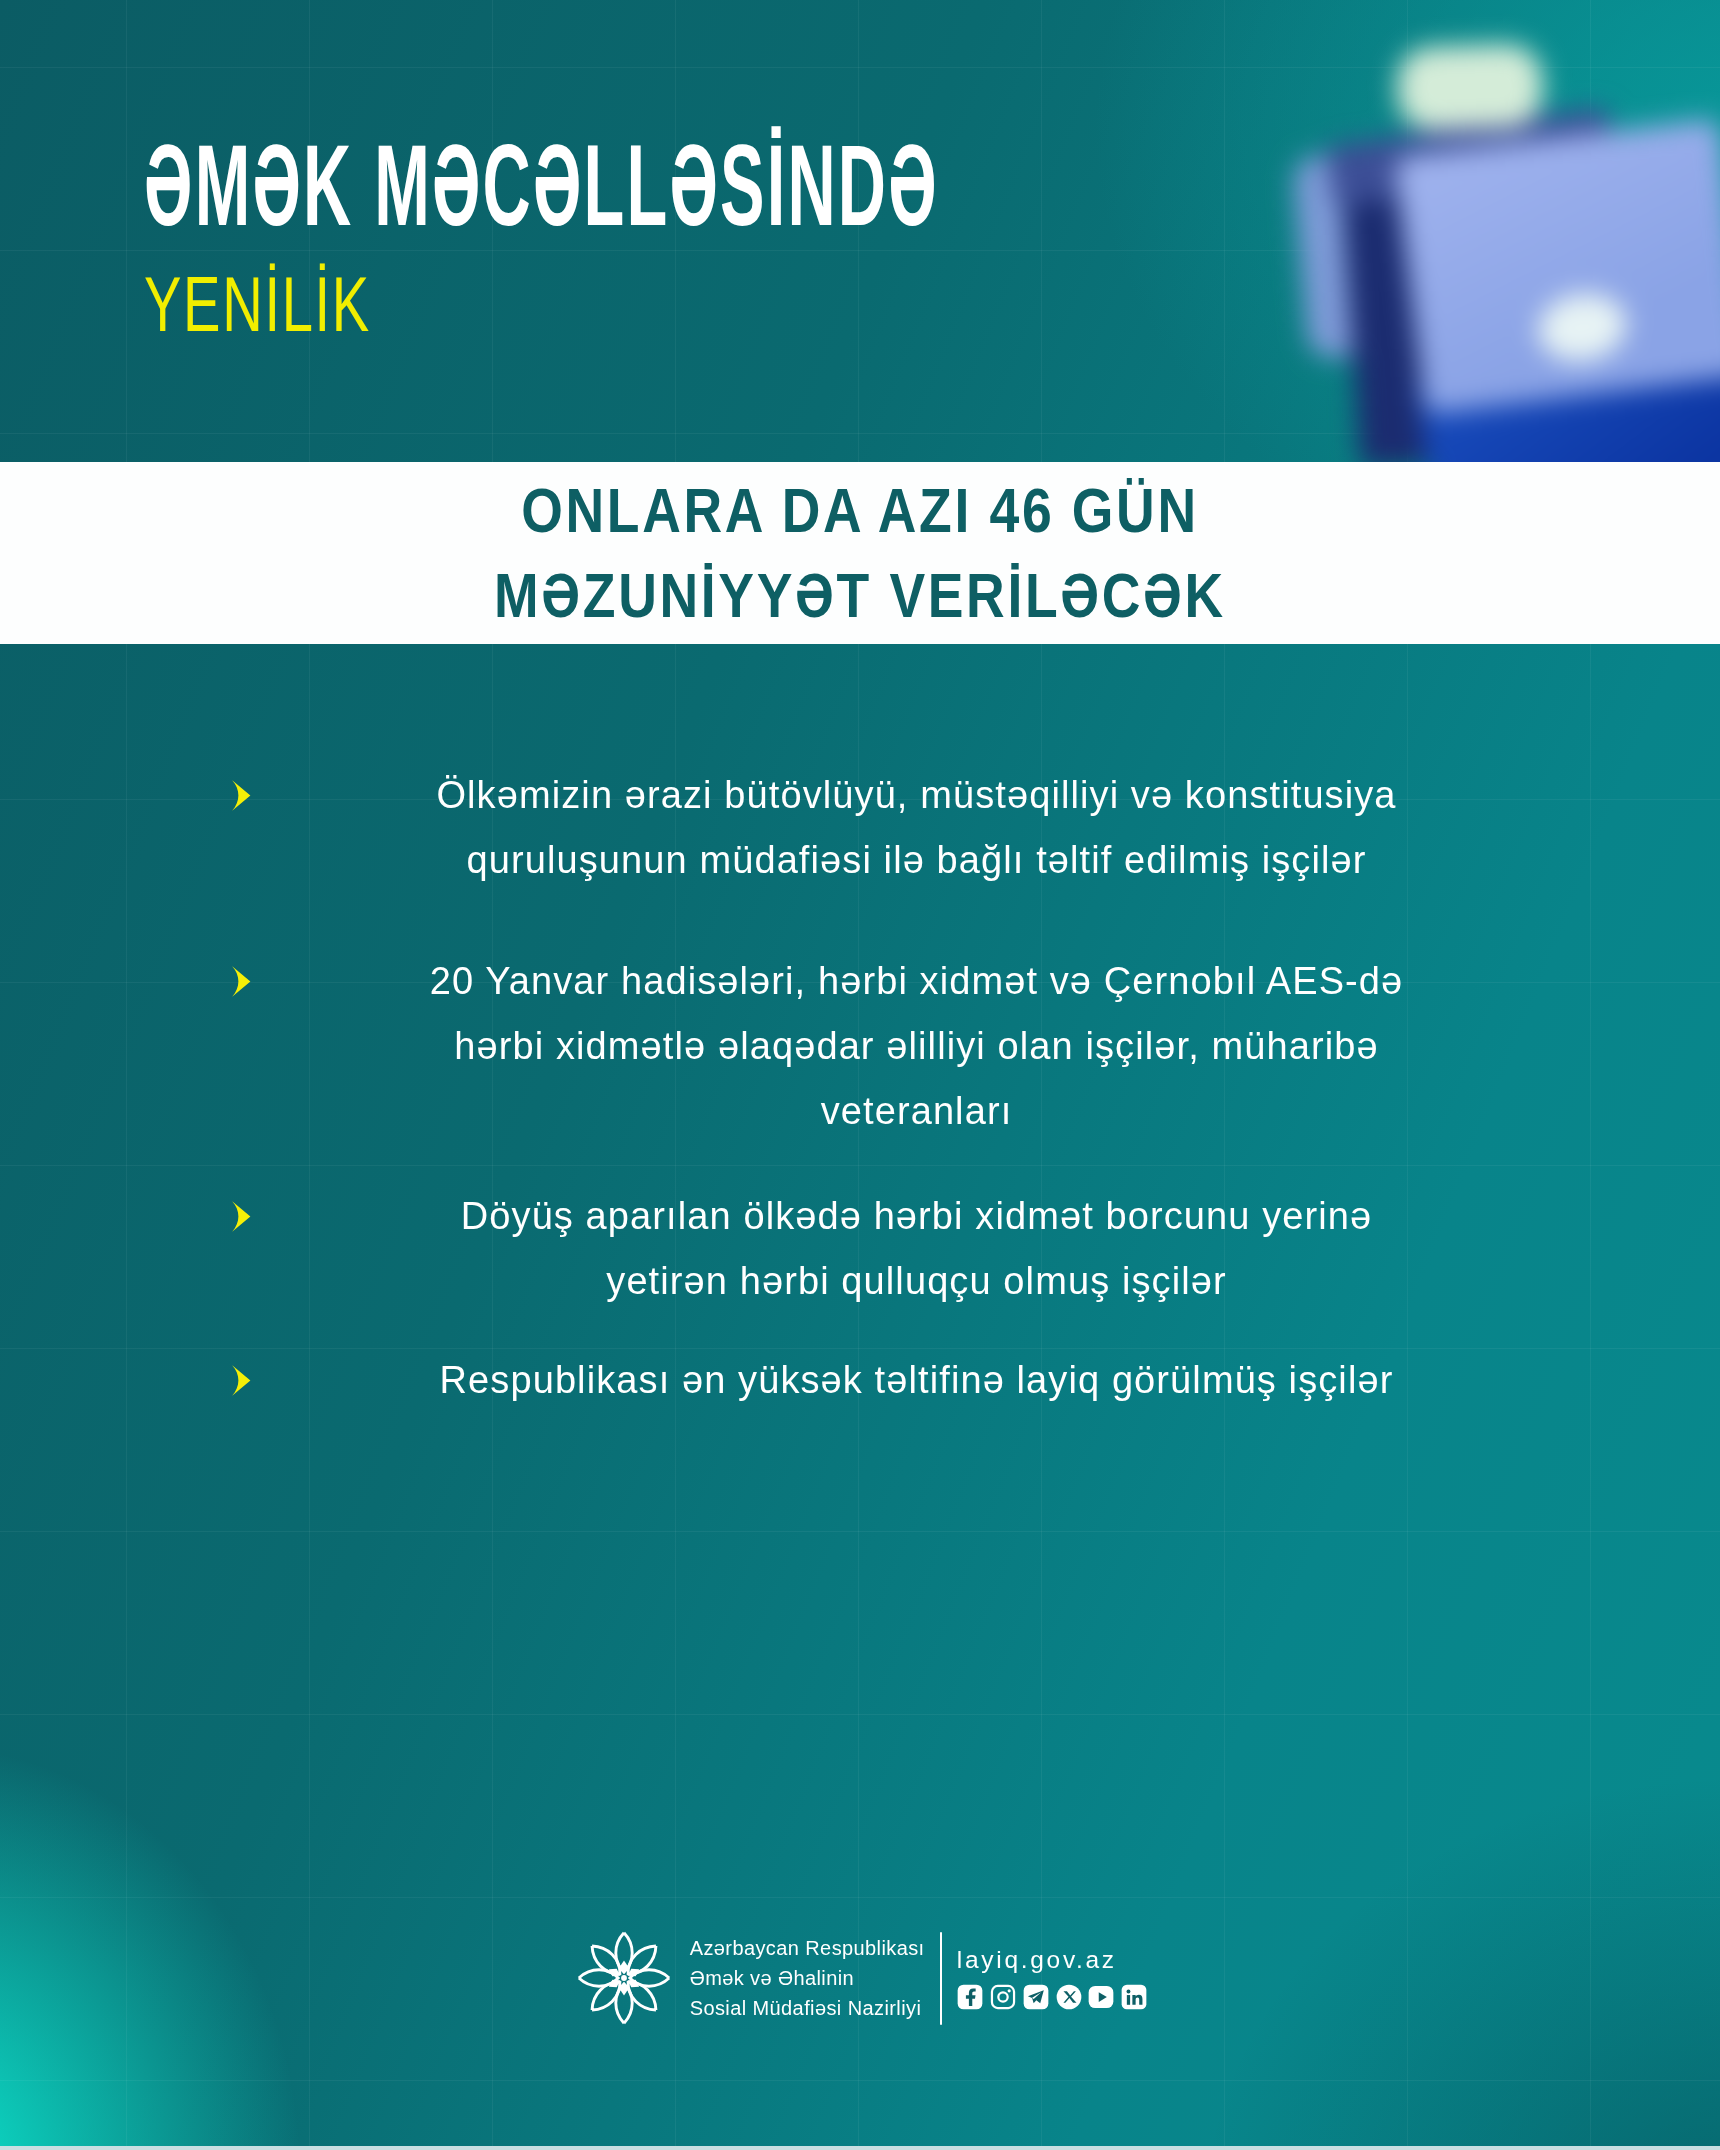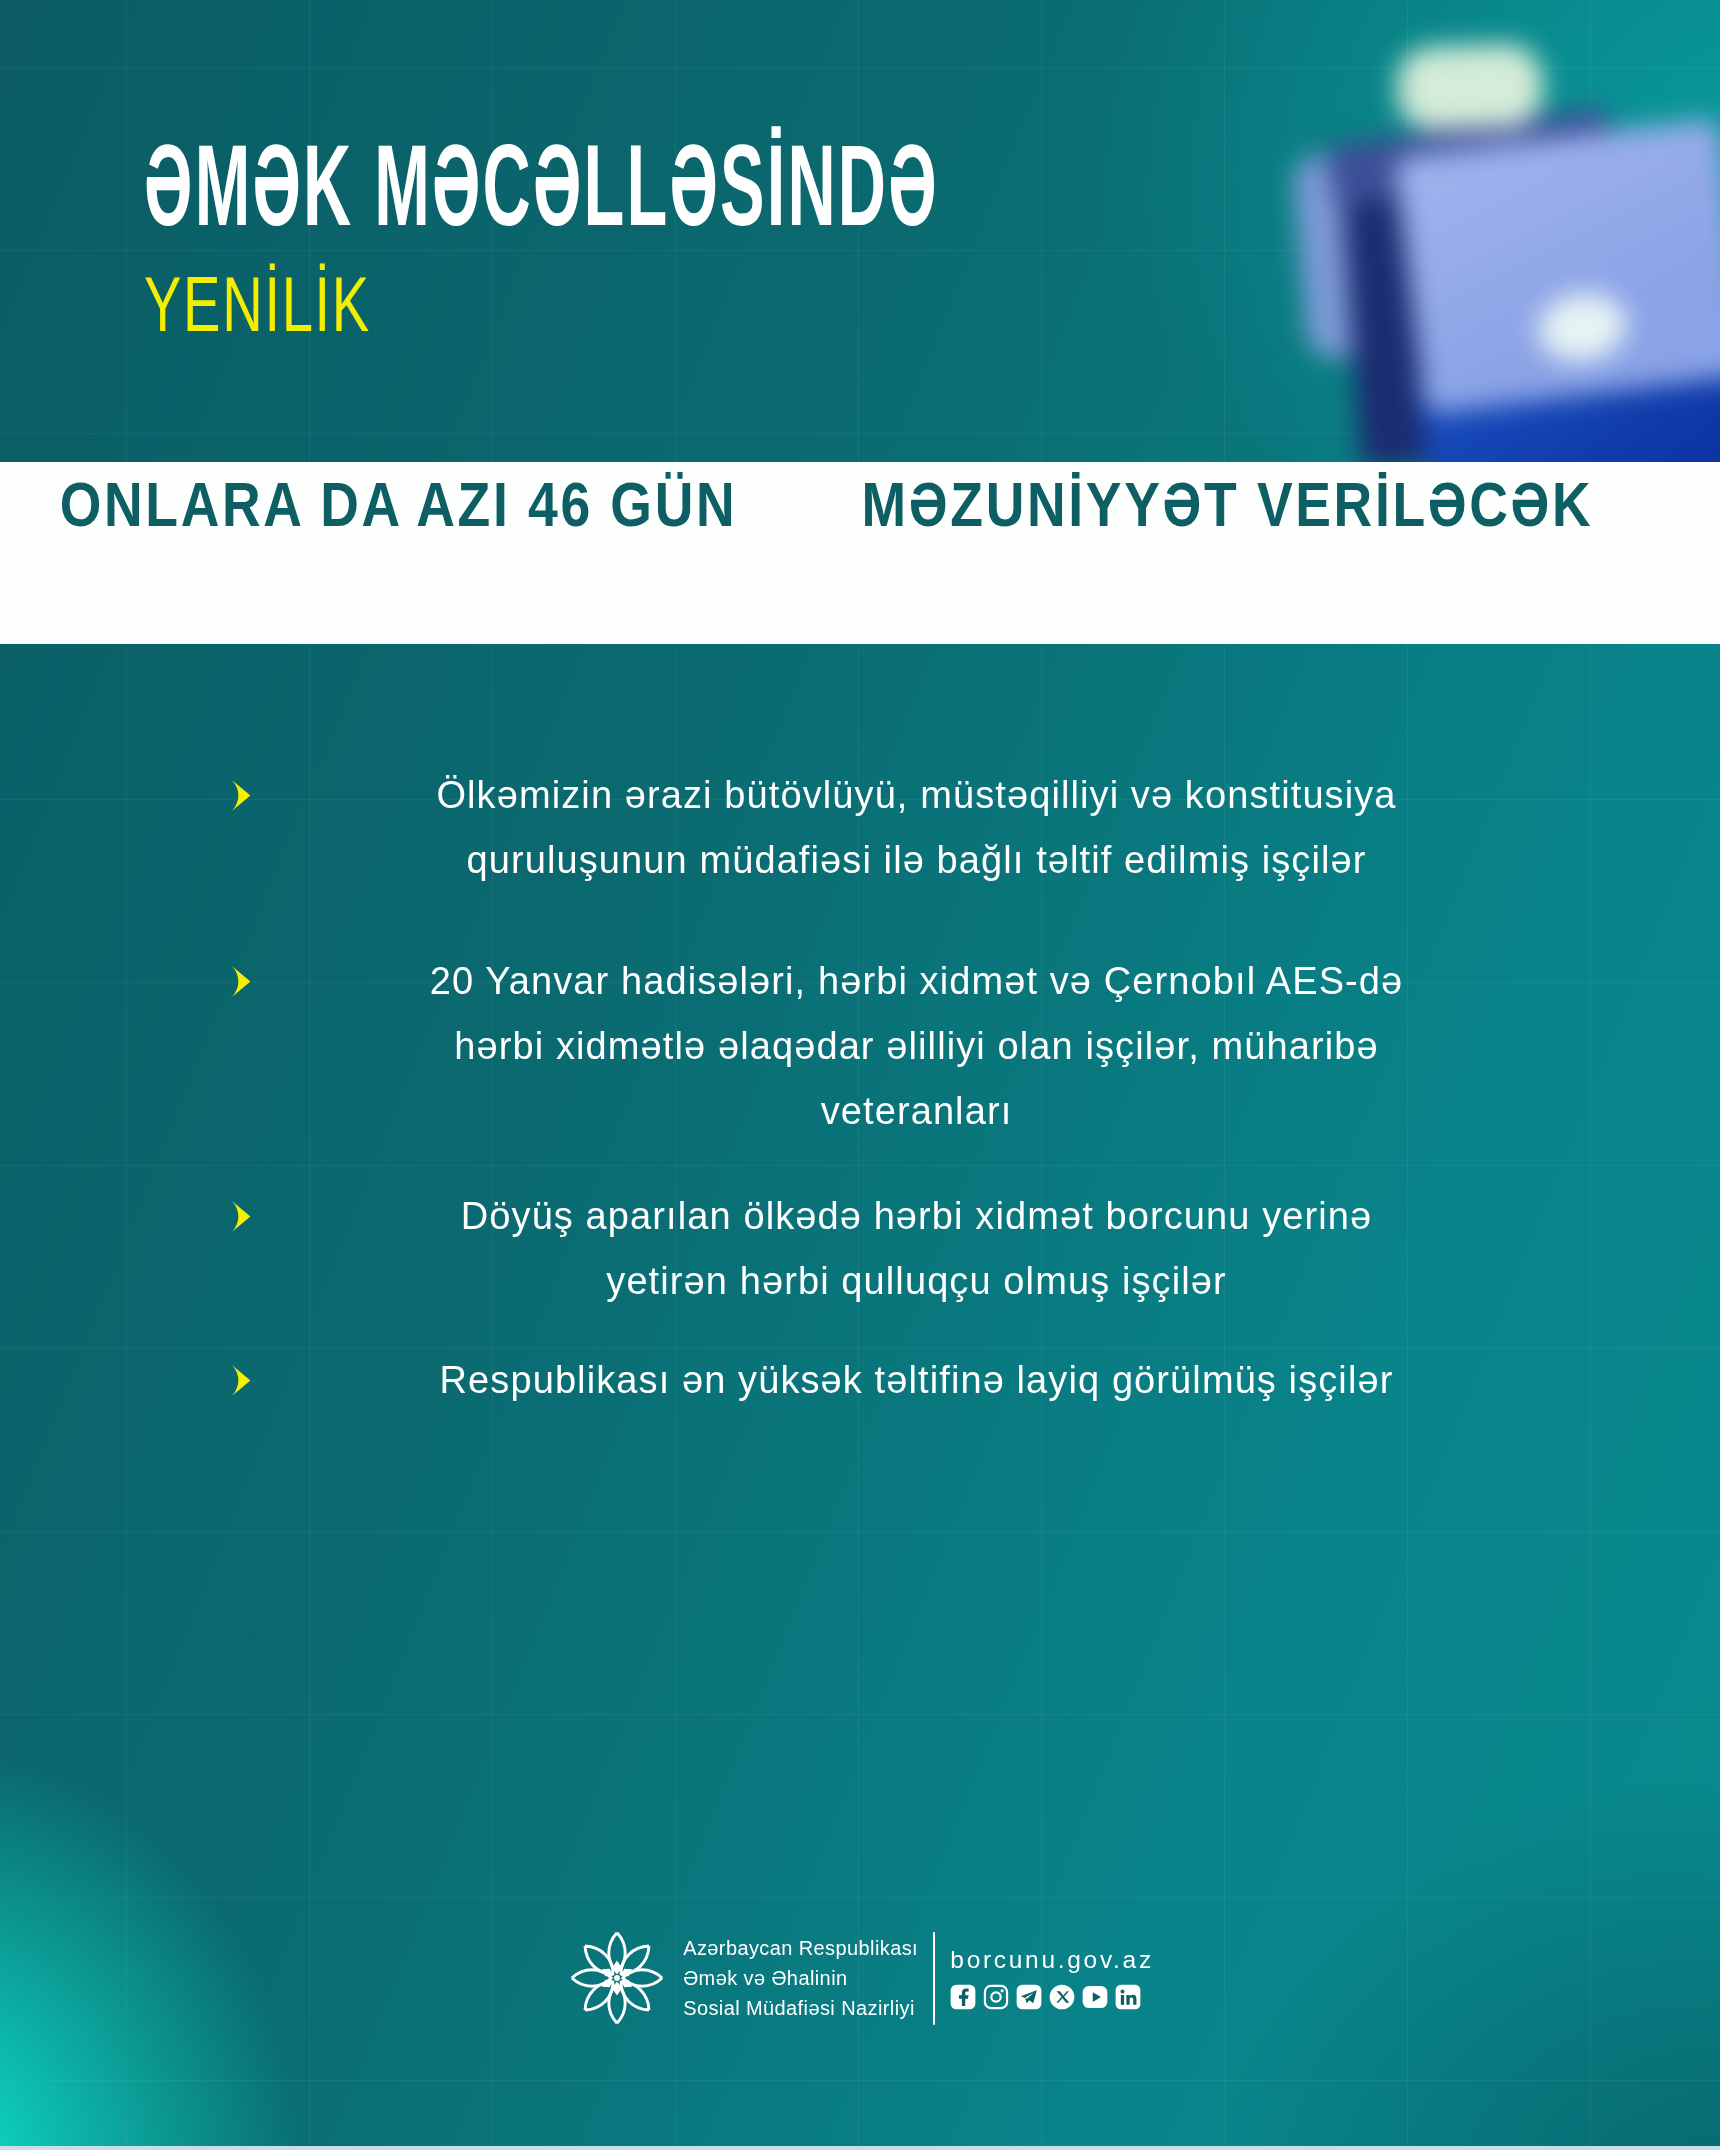--- a/index.html
+++ b/index.html
@@ -38,21 +38,21 @@
   .bc-handle{left:157px;top:17px;width:145px;height:83px;border-radius:35px;background:#d4ecd8;}
   .bc-strip{left:54px;top:121px;width:64px;height:203px;border-radius:26px;background:#7e9bd8;transform:rotate(-3deg);}
   .bc-spine{left:102px;top:132px;width:89px;height:303px;border-radius:12.2px;background:#1b2c70;transform:rotate(-2deg);}
   .bc-topbar{left:86px;top:98px;width:284px;height:61px;border-radius:10.7px;background:#3c4e96;transform:rotate(-6deg);}
   .bc-flap{left:162px;top:112px;width:327px;height:258px;border-radius:15.3px;background:linear-gradient(160deg,#a0b3ee 0%,#8aa3e6 70%);transform:rotate(-5deg);}
   .bc-body{left:172px;top:333px;width:329px;height:153px;border-radius:9.2px;background:linear-gradient(150deg,#1a4fc0 0%,#0c35a2 80%);transform:rotate(-5deg);}
   .bc-oval{left:289px;top:269px;width:89px;height:67px;border-radius:50%;background:#e7f3f4;transform:rotate(-8deg);}
   
   .banner{
     position:absolute;left:0;top:462px;width:100%;height:182px;z-index:4;
-    background:#fdfefe;display:flex;
+    background:#fdfefe;display:flex;flex-direction:column;justify-content:center;
     text-align:center;
   }
   .banner .line{
     font-size:63px;line-height:85px;font-weight:bold;color:#0e5f64;
     letter-spacing:3.1px;white-space:nowrap;
     transform:scaleX(0.85);transform-origin:center;
   }
   
   .bullets{position:absolute;left:0;top:0;width:100%;height:100%;z-index:3;text-align:center;}
   .bullet{position:absolute;left:229px;right:168px;}
@@ -157,21 +157,21 @@
 
     <div class="ministry">
       <div>Azərbaycan Respublikası</div>
       <div>Əmək və Əhalinin</div>
       <div>Sosial Müdafiəsi Nazirliyi</div>
     </div>
 
     <div class="fdivider"></div>
 
     <div class="fright">
-      <div class="site">borcunu.gov.az</div>
+      <div class="site">layiq.gov.az</div>
       <div class="icons">
         <svg width="26" height="26" viewBox="0 0 40 40">
           <rect x="1" y="1" width="38" height="38" rx="9" fill="#ffffff"></rect>
           <path d="M23.5,34 V22.5 h4.2 l0.8,-5.2 h-5 v-3.1 c0,-1.5 0.8,-2.6 2.6,-2.6 h2.6 V7.1 C28,7 26.3,6.8 24.8,6.8 c-3.9,0 -6.5,2.3 -6.5,6.7 v3.8 h-4.6 v5.2 h4.6 V34 Z" fill="#0d5f66"></path>
         </svg>
         <svg width="26" height="26" viewBox="0 0 40 40">
           <rect x="3" y="3" width="34" height="34" rx="9" fill="none" stroke="#ffffff" stroke-width="3.4"></rect>
           <circle cx="20" cy="20" r="7.2" fill="none" stroke="#ffffff" stroke-width="3.4"></circle>
           <circle cx="29.5" cy="10.5" r="2.4" fill="#ffffff"></circle>
         </svg>

